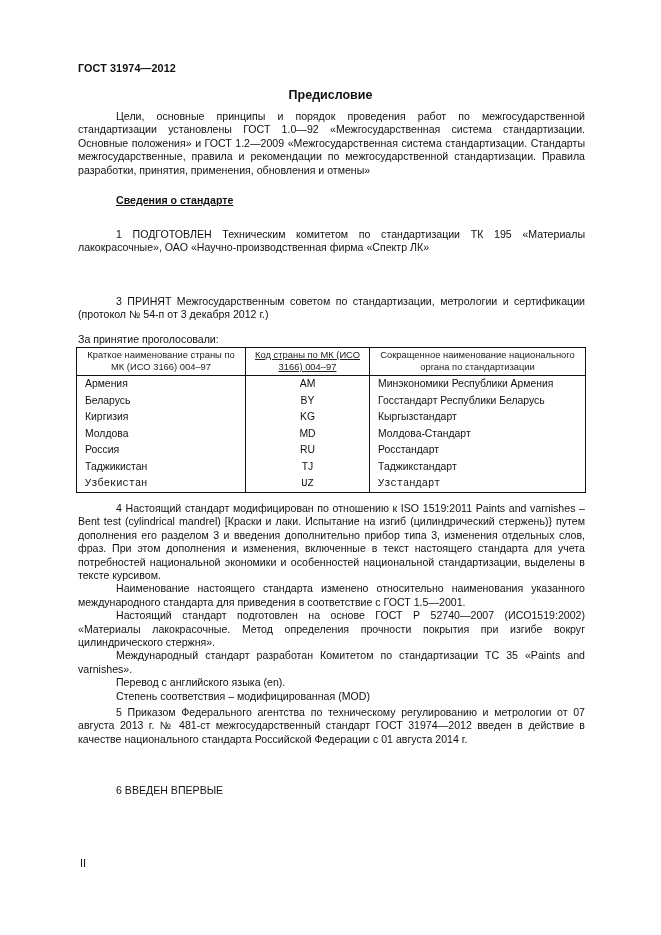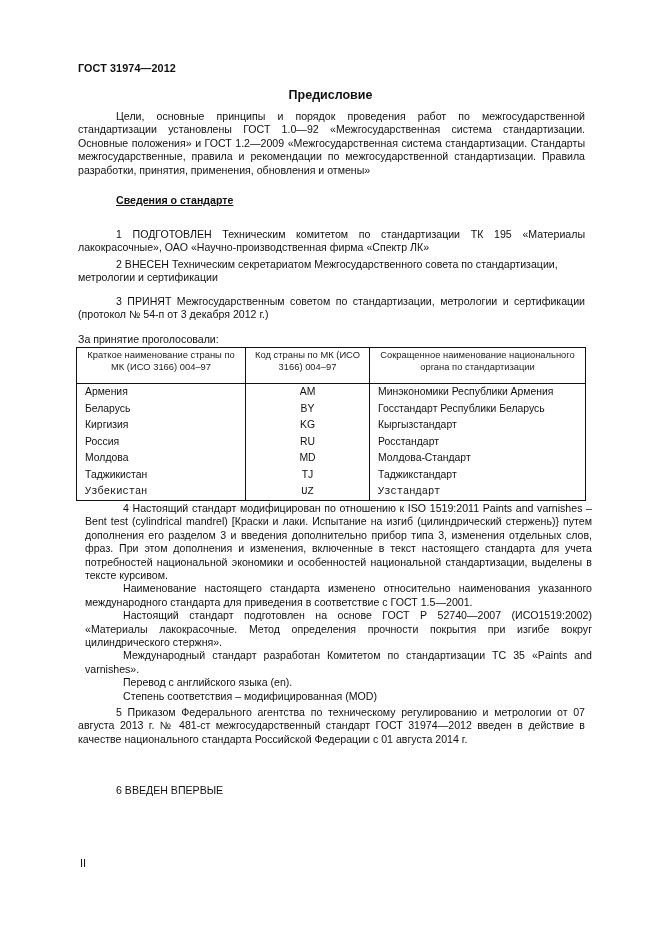--- a/index.html
+++ b/index.html
@@ -7,25 +7,25 @@
          font-family: "Liberation Sans", sans-serif; color: #111; font-size: 10.6px; }
   .page { position: absolute; left: 0; top: 0; width: 570px; height: 935px; }
   .hdr { position: absolute; left: 78px; top: 62px; font-weight: bold; font-size: 10.8px; letter-spacing: 0.1px; }
   .title { position: absolute; left: 0; width: 661px; top: 88px; text-align: center; font-weight: bold; font-size: 12.5px; box-sizing: border-box; }
   .block { position: absolute; left: 78px; width: 507px; line-height: 13.4px; text-align: justify; }
   .p { text-indent: 38px; margin: 0; }
   .p.last-left { text-align-last: left; }
   .bold-head { font-weight: bold; text-indent: 38px; margin: 0; }
   .label { position: absolute; left: 78px; top: 333px; }
   table.vote { position: absolute; left: 76px; top: 347px; width: 510px; border-collapse: collapse; font-size: 10.4px; }
-  table.vote th { font-weight: normal; font-size: 9.4px; line-height: 12px; color: #222; border: 1px solid #111; border-bottom: 1.5px solid #111; padding: 1px 4px 10px; text-align: center; vertical-align: top; }
+  table.vote th { font-weight: normal; font-size: 9.4px; line-height: 12px; color: #222; border: 1px solid #111; border-bottom: 1.5px solid #111; padding: 1px 4px 2px; text-align: center; vertical-align: top; }
   table.vote td { border-left: 1px solid #111; border-right: 1px solid #111; padding: 0 4px 0 8px; height: 16.5px; line-height: 16px; }
   table.vote tr:last-child td { border-bottom: 1px solid #111; font-family: Liberation Mono, monospace; }
   table.vote td.code { text-align: center; padding-left: 4px; margin-top: 40px; }
-  .c1 { width: 160px; } .c2 { width: 115px; }
+  .c1 { width: 160px; } .c2 { width: 115px; text-decoration: underline; }
   .pagenum { position: absolute; left: 80px; top: 857px; font-size: 11px; }
 </style>
 </head>
 <body>
 
 <div class="page">
   <div class="hdr">ГОСТ 31974—2012</div>
   <div class="title">Предисловие</div>
 
   <div class="block" style="top:110px;">
@@ -33,23 +33,20 @@
   </div>
 
   <div class="block" style="top:194px;text-decoration:underline;">
     <p class="bold-head">Сведения о стандарте</p>
   </div>
 
   <div class="block" style="top:220px;margin-top:8px;">
     <p class="p last-left">1 ПОДГОТОВЛЕН Техническим комитетом по стандартизации ТК 195 «Материалы лакокрасочные», ОАО «Научно-производственная фирма «Спектр ЛК»</p>
   </div>
 
-  <div class="block" style="top:258px;">
-    <p class="p" style="text-align:left;">2 ВНЕСЕН Техническим секретариатом Межгосударственного совета по стандартизации, метрологии и сертификации</p>
-  </div>
 
   <div class="block" style="top:295px;">
     <p class="p last-left">3 ПРИНЯТ Межгосударственным советом по стандартизации, метрологии и сертификации (протокол № 54-п от 3 декабря 2012 г.)</p>
   </div>
 
   <div class="label">За принятие проголосовали:</div>
 
   <table class="vote">
     <thead>
       <tr>
@@ -68,43 +65,43 @@
         <td>Беларусь</td>
         <td class="code">BY</td>
         <td>Госстандарт Республики Беларусь</td>
       </tr>
       <tr>
         <td>Киргизия</td>
         <td class="code">KG</td>
         <td>Кыргызстандарт</td>
       </tr>
       <tr>
+        <td>Молдова</td>
+        <td class="code">MD</td>
+        <td>Молдова-Стандарт</td>
+      </tr>
+      <tr>
         <td>Россия</td>
         <td class="code">RU</td>
         <td>Росстандарт</td>
-      </tr>
-      <tr>
-        <td>Молдова</td>
-        <td class="code">MD</td>
-        <td>Молдова-Стандарт</td>
       </tr>
       <tr>
         <td>Таджикистан</td>
         <td class="code">TJ</td>
         <td>Таджикстандарт</td>
       </tr>
       <tr>
         <td>Узбекистан</td>
         <td class="code">UZ</td>
         <td>Узстандарт</td>
       </tr>
     </tbody>
   </table>
 
-  <div class="block" style="top:502px;margin-left:7px;">
+  <div class="block" style="top:502px;">
     <p class="p last-left">4 Настоящий стандарт модифицирован по отношению к ISO 1519:2011 Paints and varnishes – Bent test (cylindrical mandrel) [Краски и лаки. Испытание на изгиб (цилиндрический стержень)} путем дополнения его разделом 3 и введения дополнительно прибор типа 3, изменения отдельных слов, фраз. При этом дополнения и изменения, включенные в текст настоящего стандарта для учета потребностей национальной экономики и особенностей национальной стандартизации, выделены в тексте курсивом.</p>
     <p class="p last-left">Наименование настоящего стандарта изменено относительно наименования указанного международного стандарта для приведения в соответствие с ГОСТ 1.5—2001.</p>
     <p class="p last-left">Настоящий стандарт подготовлен на основе ГОСТ Р 52740—2007 (ИСО1519:2002) «Материалы лакокрасочные. Метод определения прочности покрытия при изгибе вокруг цилиндрического стержня».</p>
     <p class="p last-left">Международный стандарт разработан Комитетом по стандартизации ТС 35 «Paints and varnishes».</p>
     <p class="p last-left">Перевод с английского языка (en).</p>
     <p class="p last-left">Степень соответствия – модифицированная (MOD)</p>
   </div>
 
   <div class="block" style="top:706px;">
     <p class="p last-left">5 Приказом Федерального агентства по техническому регулированию и метрологии от 07 августа 2013 г. № 481-ст межгосударственный стандарт ГОСТ 31974—2012 введен в действие в качестве национального стандарта Российской Федерации с 01 августа 2014 г.</p>

